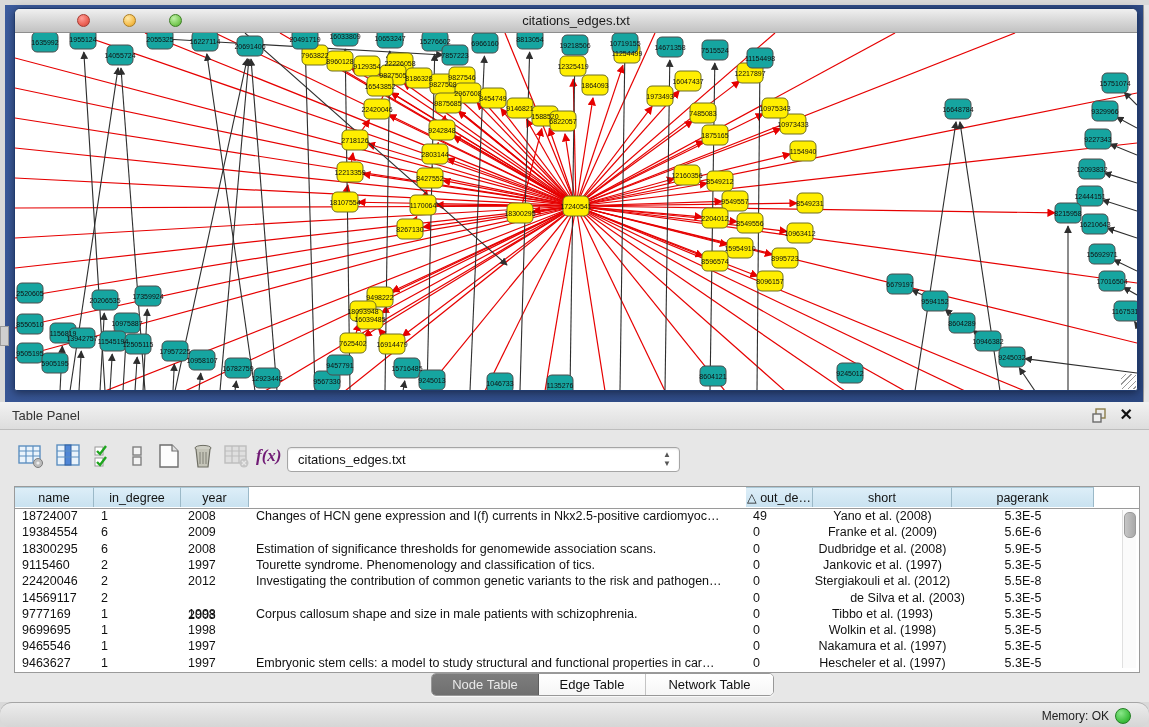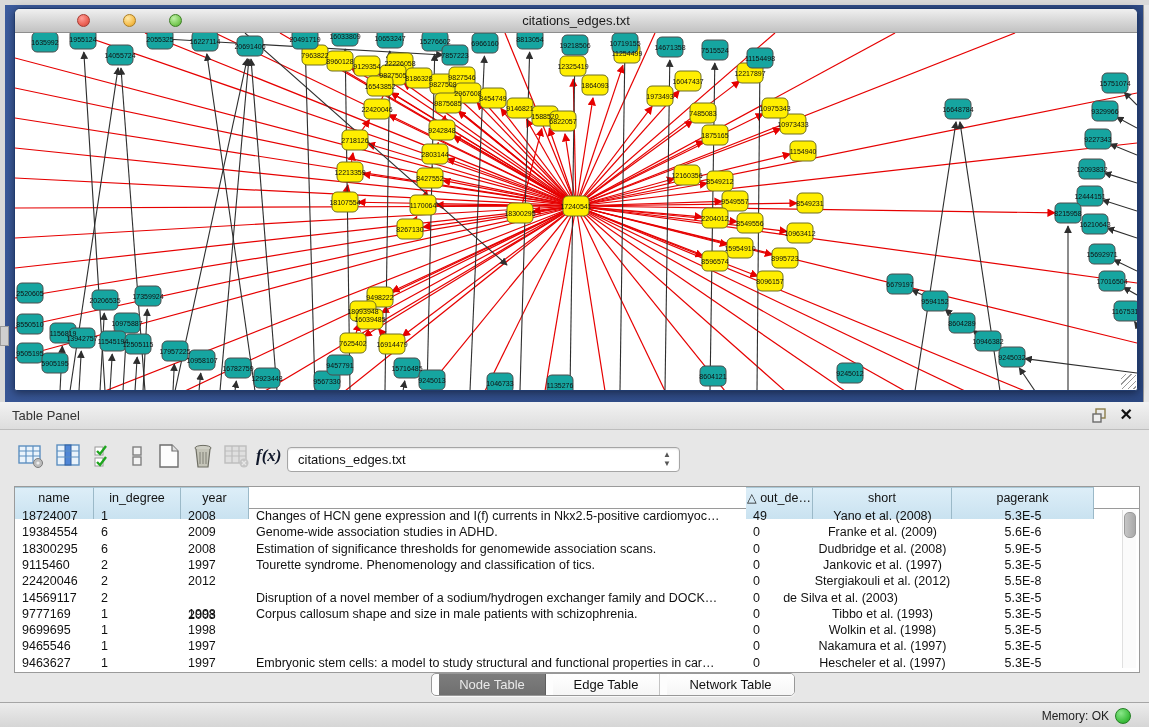--- a/index.html
+++ b/index.html
@@ -31,51 +31,51 @@
   svg .nlab{font-family:"Liberation Sans",sans-serif;font-size:7px;fill:#101010;text-anchor:middle;}
   
   .table-panel{position:absolute;left:0;top:402px;width:1149px;height:300px;background:#e7e7e7;}
   .tp-header{position:absolute;left:0;top:0;width:100%;height:27px;
     background:linear-gradient(#f2f2f2,#ddd);border-bottom:1px solid #bdbdbd;}
   .tp-title{position:absolute;left:12px;top:6px;font-size:13px;color:#333;}
   .float-ic{position:absolute;right:42px;top:6px;width:15px;height:15px;}
   .close-ic{position:absolute;right:16px;top:3px;font-size:16px;font-weight:bold;color:#111;line-height:20px;}
   .tp-toolbar{position:absolute;left:0;top:27px;width:100%;height:56px;}
   .tb-ic{position:absolute;top:14px;width:26px;height:26px;cursor:default;}
-  .fx{font-family:"Liberation Serif",serif;font-style:italic;font-weight:bold;font-size:17px;color:#0f172a;line-height:26px;}
+  .fx{font-family:"Liberation Serif",serif;font-style:italic;font-weight:bold;font-size:17px;color:#701a75;line-height:26px;}
   .combo{position:absolute;left:287px;top:18px;width:391px;height:23px;background:#fff;
     border:1px solid #a5a5a5;border-radius:4px;box-shadow:inset 0 1px 2px rgba(0,0,0,.12);}
   .combo .val{position:absolute;left:10px;top:4px;font-size:13px;color:#111;}
   .combo .stepper{position:absolute;right:8px;top:2px;font-size:8px;color:#555;line-height:9px;text-align:center;}
   .tablewrap{position:absolute;left:14px;top:84px;width:1124px;height:185px;background:#fff;
     border:1px solid #9a9a9a;overflow:hidden;}
   .thead{position:absolute;left:0;top:0;height:21px;width:100%;background:#fff;border-bottom:1px solid #9a9a9a;}
-  .th{position:absolute;top:0;height:32px;background:linear-gradient(#ddeef8,#c9e2f0);
+  .th{position:absolute;top:0;height:20px;background:linear-gradient(#ddeef8,#c9e2f0);
     border-right:1px solid #9bb9c8;border-top:1px solid #aac8d6;box-sizing:border-box;
     font-size:12.5px;color:#111;text-align:center;line-height:20px;overflow:hidden;white-space:nowrap;}
   .tbody{position:absolute;left:0;top:21px;right:0;bottom:0;}
   .tr{position:absolute;left:0;width:100%;height:16px;}
   .td{position:absolute;top:0;height:16px;font-size:12.5px;color:#111;line-height:16px;
       white-space:nowrap;overflow:hidden;box-sizing:border-box;padding-left:7px;}
   .td.center{text-align:center;padding-left:0;}
   .vscroll{position:absolute;right:3px;top:23px;width:13px;height:158px;background:#fbfbfb;
     border-left:1px solid #e0e0e0;}
   .vthumb{position:absolute;left:1px;top:2px;width:10px;height:24px;background:linear-gradient(90deg,#c6c6c6,#a9a9a9);
     border-radius:5px;border:1px solid #9b9b9b;}
   .tp-tabs{position:absolute;left:431px;top:271px;height:21px;display:flex;
     border:1px solid #989898;border-radius:5px;overflow:hidden;background:#fdfdfd;
     box-shadow:0 1px 1px rgba(255,255,255,.8);}
   .seg{height:34px;line-height:21px;font-size:13px;color:#111;text-align:center;
-    border-right:1px solid #c4c4c4;background:linear-gradient(#fff,#f0f0f0);margin-left:7px;}
+    border-right:1px solid #c4c4c4;background:linear-gradient(#fff,#f0f0f0);}
   .seg:last-child{border-right:none;}
   .seg.sel{background:linear-gradient(#7d7d7d,#676767);color:#e9e9e9;border-right:1px solid #5e5e5e;}
   .panel-handle{position:absolute;left:0;top:326px;width:7px;height:18px;background:#cfcfcf;border:1px solid #9a9a9a;}
   
   .statusbar{position:absolute;left:0;top:702px;width:1149px;height:25px;
-    background:linear-gradient(#ececec,#d5d5d5);border-top:1px solid #a5a5a5;}
+    background:linear-gradient(#ececec,#d5d5d5);border-top:1px solid #a5a5a5;border-radius:12px;}
   .mem-label{position:absolute;right:40px;top:6px;font-size:12px;color:#222;}
   .mem-dot{position:absolute;right:18px;top:5px;width:14px;height:14px;border-radius:50%;
     background:radial-gradient(circle at 35% 30%,#8ae78a,#3dbe3d 65%,#2a9c2a);border:1px solid #237f23;}
 </style>
 </head>
 <body>
 
 <div class="desktop">
   <div class="desktop-blue"></div>
   <div class="right-sliver"></div>
@@ -556,21 +556,20 @@
           <div class="td" style="left: 166px; width: 68px;">2008</div>
           <div class="td" style="left: 234px; width: 497px;">Changes of HCN gene expression and I(f) currents in Nkx2.5-positive cardiomyoc…</div>
           <div class="td" style="left: 731px; width: 67px;">49</div>
           <div class="td center" style="left: 798px; width: 139px;">Yano et al. (2008)</div>
           <div class="td center" style="left: 937px; width: 142px;">5.3E-5</div>
         </div>
         <div class="tr" style="top: 16.3px;">
           <div class="td" style="left: 0px; width: 79px;">19384554</div>
           <div class="td" style="left: 79px; width: 87px;">6</div>
           <div class="td" style="left: 166px; width: 68px;">2009</div>
-          <div class="td" style="left: 234px; width: 497px;">Genome-wide association studies in ADHD.</div>
           <div class="td" style="left: 731px; width: 67px;">0</div>
           <div class="td center" style="left: 798px; width: 139px;">Franke et al. (2009)</div>
           <div class="td center" style="left: 937px; width: 142px;">5.6E-6</div>
         </div>
         <div class="tr" style="top: 32.6px;">
           <div class="td" style="left: 0px; width: 79px;">18300295</div>
           <div class="td" style="left: 79px; width: 87px;">6</div>
           <div class="td" style="left: 166px; width: 68px;">2008</div>
           <div class="td" style="left: 234px; width: 497px;">Estimation of significance thresholds for genomewide association scans.</div>
           <div class="td" style="left: 731px; width: 67px;">0</div>
@@ -583,31 +582,31 @@
           <div class="td" style="left: 166px; width: 68px;">1997</div>
           <div class="td" style="left: 234px; width: 497px;">Tourette syndrome. Phenomenology and classification of tics.</div>
           <div class="td" style="left: 731px; width: 67px;">0</div>
           <div class="td center" style="left: 798px; width: 139px;">Jankovic et al. (1997)</div>
           <div class="td center" style="left: 937px; width: 142px;">5.3E-5</div>
         </div>
         <div class="tr" style="top: 65.2px;">
           <div class="td" style="left: 0px; width: 79px;">22420046</div>
           <div class="td" style="left: 79px; width: 87px;">2</div>
           <div class="td" style="left: 166px; width: 68px;">2012</div>
+          <div class="td" style="left: 234px; width: 497px;">Investigating the contribution of common genetic variants to the risk and pathogen…</div>
           <div class="td" style="left: 731px; width: 67px;">0</div>
           <div class="td center" style="left: 798px; width: 139px;">Stergiakouli et al. (2012)</div>
           <div class="td center" style="left: 937px; width: 142px;">5.5E-8</div>
         </div>
         <div class="tr" style="top: 81.5px;">
           <div class="td" style="left: 0px; width: 79px;">14569117</div>
           <div class="td" style="left: 79px; width: 87px;">2</div>
           <div class="td" style="left: 166px; width: 68px; margin-top: 17px;">2003</div>
-          <div class="td" style="left: 234px; width: 497px;">Disruption of a novel member of a sodium/hydrogen exchanger family and DOCK…</div>
-          <div class="td" style="left: 731px; width: 67px;">0</div>
-          <div class="td center" style="left: 756px; width: 139px;">de Silva et al. (2003)</div>
+          <div class="td" style="left: 731px; width: 67px;">0</div>
+          <div class="td center" style="left: 823px; width: 139px;">de Silva et al. (2003)</div>
           <div class="td center" style="left: 937px; width: 142px;">5.3E-5</div>
         </div>
         <div class="tr" style="top: 97.8px;">
           <div class="td" style="left: 0px; width: 79px;">9777169</div>
           <div class="td" style="left: 79px; width: 87px;">1</div>
           <div class="td" style="left: 166px; width: 68px;">1998</div>
           <div class="td" style="left: 234px; width: 497px;">Corpus callosum shape and size in male patients with schizophrenia.</div>
           <div class="td" style="left: 731px; width: 67px;">0</div>
           <div class="td center" style="left: 798px; width: 139px;">Tibbo et al. (1993)</div>
           <div class="td center" style="left: 937px; width: 142px;">5.3E-5</div>

